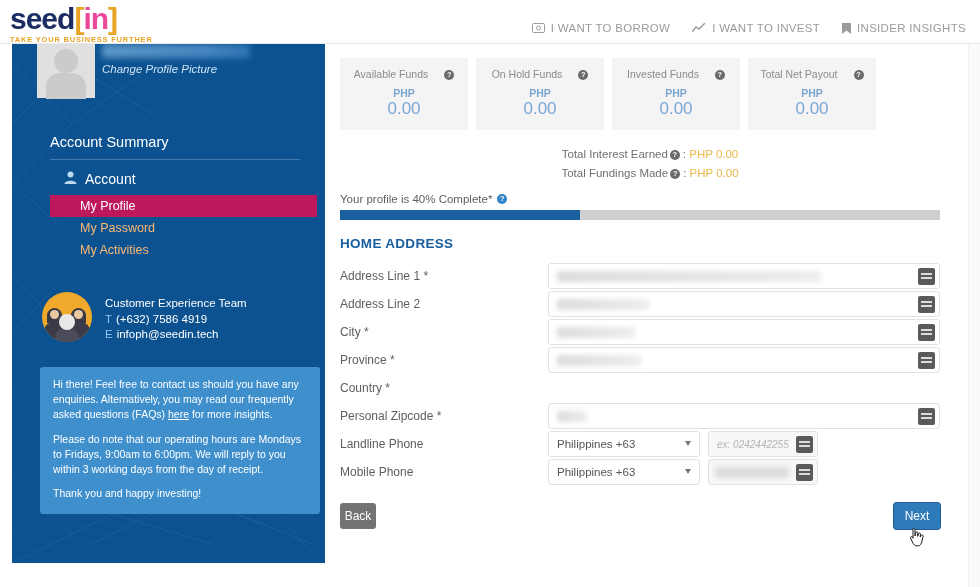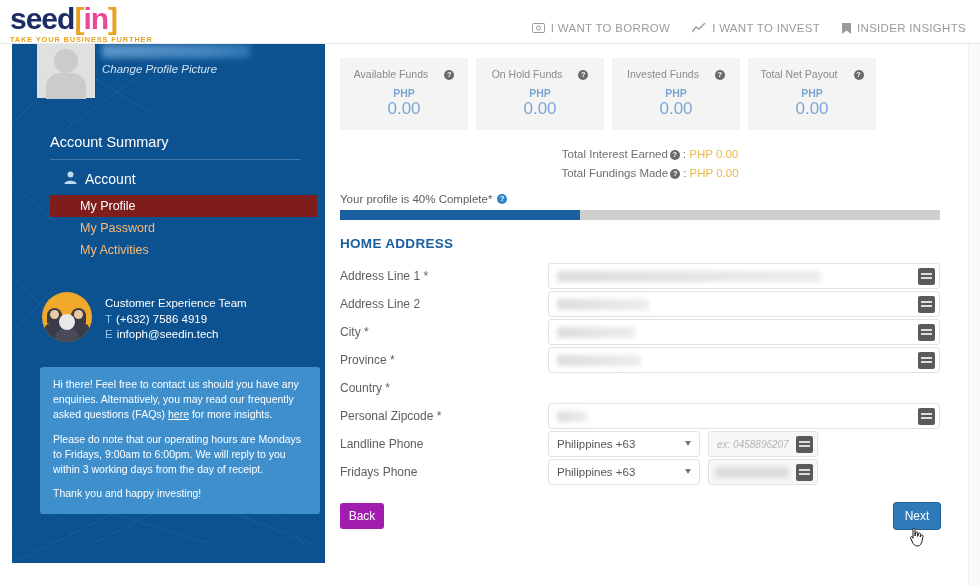--- a/index.html
+++ b/index.html
@@ -75,21 +75,21 @@
     position: relative; display: flex; align-items: center; gap: 8px;
     margin: 11px 0 0 52px; font-size: 14px; color: #ffffff;
   }
   .nav-list { position: relative; margin-top: 8px; }
   .nav-item {
     height: 22px; display: flex; align-items: center;
     padding-left: 68px; font-size: 12.5px; color: #fdba74;
     cursor: pointer; margin-bottom: 0px;
   }
   .nav-item + .nav-item { margin-top: 0px; }
-  .nav-item.active { background: #7f1d1d; color: #ffffff; margin: 0 8px 0 38px; padding-left: 30px; }
+  .nav-item.active { background: #be185d; color: #ffffff; margin: 0 8px 0 38px; padding-left: 30px; }
 
   .cet-block { position: relative; margin: 27px 0 0 0; height: 72px; }
   .cet-avatar {
     position: absolute; left: 30px; top: 4px; width: 50px; height: 50px;
     border-radius: 50%; background: #f0a92a; overflow: hidden;
   }
   .cet-avatar .p1, .cet-avatar .p2, .cet-avatar .p3 {
     position: absolute; background: #3a3a48;
   }
   .cet-avatar .p1 { left: 5px; top: 16px; width: 15px; height: 15px; border-radius: 50% 50% 0 0; }
@@ -215,21 +215,21 @@
   .phone-kbd::before {
     content: ""; position: absolute; left: 3px; top: 5px; width: 11px; height: 2px;
     background: #dcdcdc; box-shadow: 0 4px 0 #dcdcdc;
   }
 
   .btnrow { margin-top: 17px; width: 600px; position: relative; height: 26px; }
   .btn {
     height: 26px; border-radius: 3px; border: none; cursor: pointer;
     font-size: 12px; color: #ffffff; font-family: "Liberation Sans", sans-serif;
   }
-  .btn-back { width: 44px; background: #a21caf; }
+  .btn-back { width: 36px; background: #737373; }
   .btn-next {
     width: 46px; background: #2f7ab8; position: absolute; right: 0; top: 0;
     box-shadow: 0 0 0 1px #1e5f96;
   }
 
   .cursor { position: absolute; left: 908px; top: 527px; width: 20px; height: 24px; pointer-events: none; }
 
   .scroll-edge {
     position: absolute; right: 0; top: 44px; width: 12px; height: 543px;
     background: #fafafa; border-left: 1px solid #f0f0f0;
@@ -462,28 +462,28 @@
       </div>
 
       <div class="frow">
         <div class="flabel">Landline Phone</div>
         <div class="fctl" style="display:flex">
           <div class="fselect small">
             <span>Philippines +63</span>
             <span class="caret"></span>
           </div>
           <div class="phone-input">
-            <div class="phone-ph">ex: 0458896207</div>
+            <div class="phone-ph">ex: 0242442255</div>
             <div class="phone-kbd"></div>
           </div>
         </div>
       </div>
 
       <div class="frow">
-        <div class="flabel">Fridays Phone</div>
+        <div class="flabel">Mobile Phone</div>
         <div class="fctl" style="display:flex">
           <div class="fselect small">
             <span>Philippines +63</span>
             <span class="caret"></span>
           </div>
           <div class="phone-input">
             <div class="phone-blur"></div>
             <div class="phone-kbd"></div>
           </div>
         </div>

